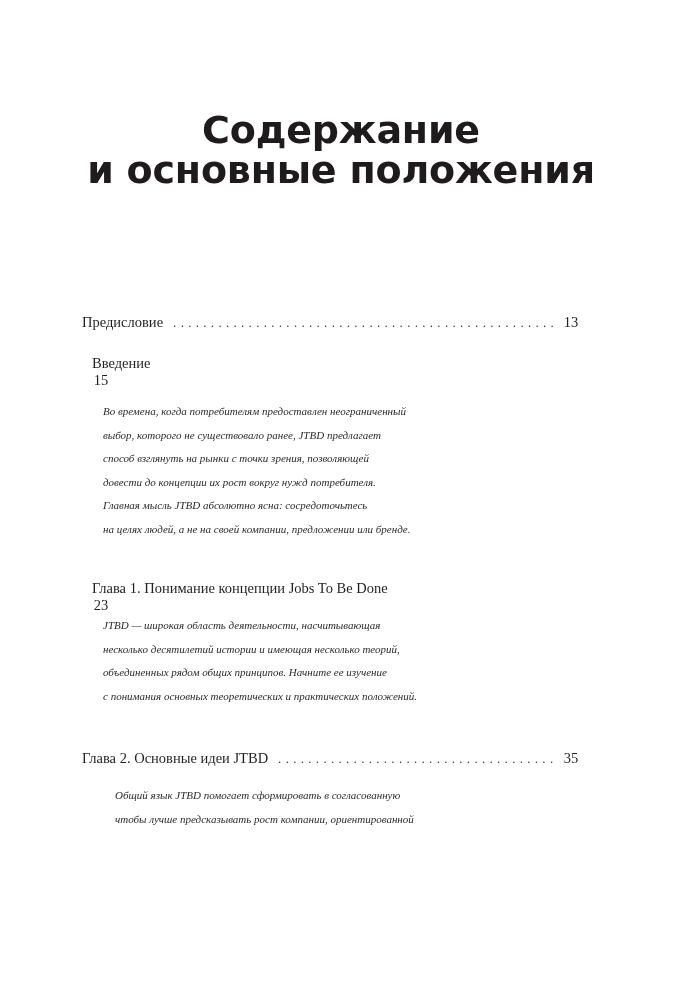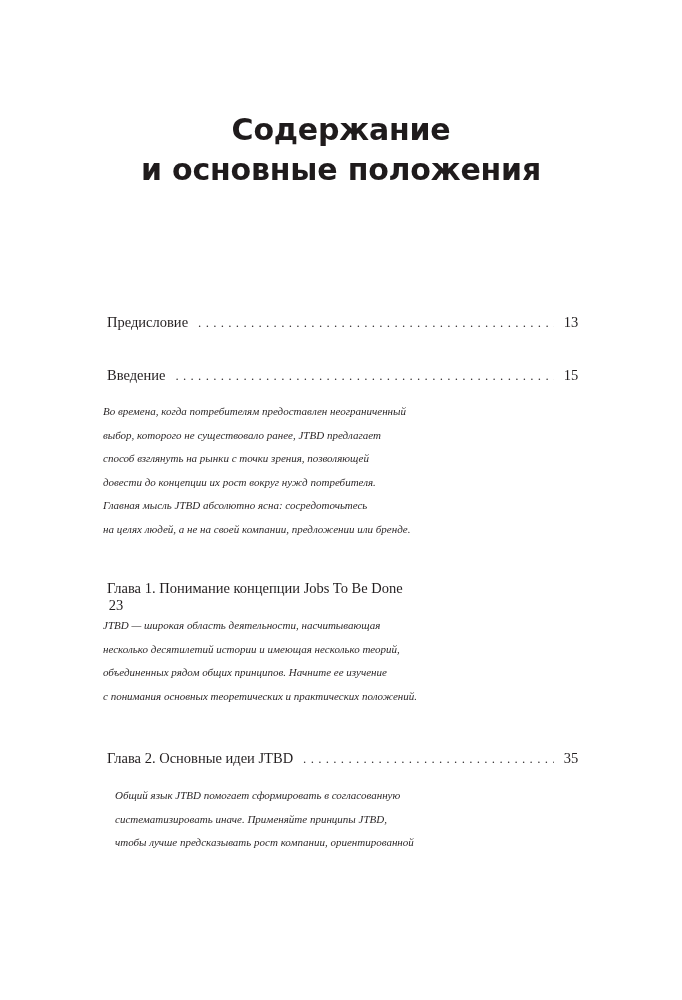--- a/index.html
+++ b/index.html
@@ -15,40 +15,39 @@
       color: #231f20;
     }
     .title {
       position: absolute;
       left: 0;
       width: 682px;
       top: 110px;
       text-align: center;
       font-family: "DejaVu Sans", sans-serif;
       font-weight: bold;
-      font-size: 30px;
+      font-size: 38px;
       line-height: 40px;
       letter-spacing: -0.2px;
       color: #1f1b1c;
     }
     .toc-row {
       position: absolute;
       left: 82px;
       width: 498px;
       display: flex;
       align-items: baseline;
       font-family: "Liberation Serif", serif;
       font-size: 14.5px;
       color: #231f20;
       height: 20px;
     }
     .toc-label {
       white-space: nowrap;
       flex: 0 0 auto;
-      margin-left: 25px;
     }
     .toc-dots {
       flex: 1 1 auto;
       overflow: hidden;
       white-space: nowrap;
       margin: 0 8px 0 10px;
       letter-spacing: 4.3px;
       font-size: 13px;
       color: #3a3637;
     }
@@ -79,21 +78,21 @@
   <div>Содержание</div>
   <div>и основные положения</div>
 </div>
 
 <div class="toc-row" style="top:314px;">
   <span class="toc-label">Предисловие</span>
   <span class="toc-dots">............................................................................................</span>
   <span class="toc-page">13</span>
 </div>
 
-<div class="toc-row" style="top:367px;">
+<div class="toc-row" style="top:355px;flex-direction:column;">
   <span class="toc-label">Введение</span>
   <span class="toc-dots">............................................................................................</span>
   <span class="toc-page">15</span>
 </div>
 <div class="summary" style="top:400px;">
   <span>Во времена, когда потребителям предоставлен неограниченный</span>
   <span>выбор, которого не существовало ранее, JTBD предлагает</span>
   <span>способ взглянуть на рынки с точки зрения, позволяющей</span>
   <span>довести до концепции их рост вокруг нужд потребителя.</span>
   <span>Главная мысль JTBD абсолютно ясна: сосредоточьтесь</span>
@@ -112,15 +111,14 @@
   <span>с понимания основных теоретических и практических положений.</span>
 </div>
 
 <div class="toc-row" style="top:750px;">
   <span class="toc-label">Глава 2. Основные идеи JTBD</span>
   <span class="toc-dots">............................................................................................</span>
   <span class="toc-page">35</span>
 </div>
 <div class="summary" style="top:784px;margin-left:12px;">
   <span>Общий язык JTBD помогает сформировать в согласованную</span>
-  <span>систематизировать иначе. Применяйте принципы JTBD,</span>
   <span>чтобы лучше предсказывать рост компании, ориентированной</span>
 </div>
 
 </body></html>

